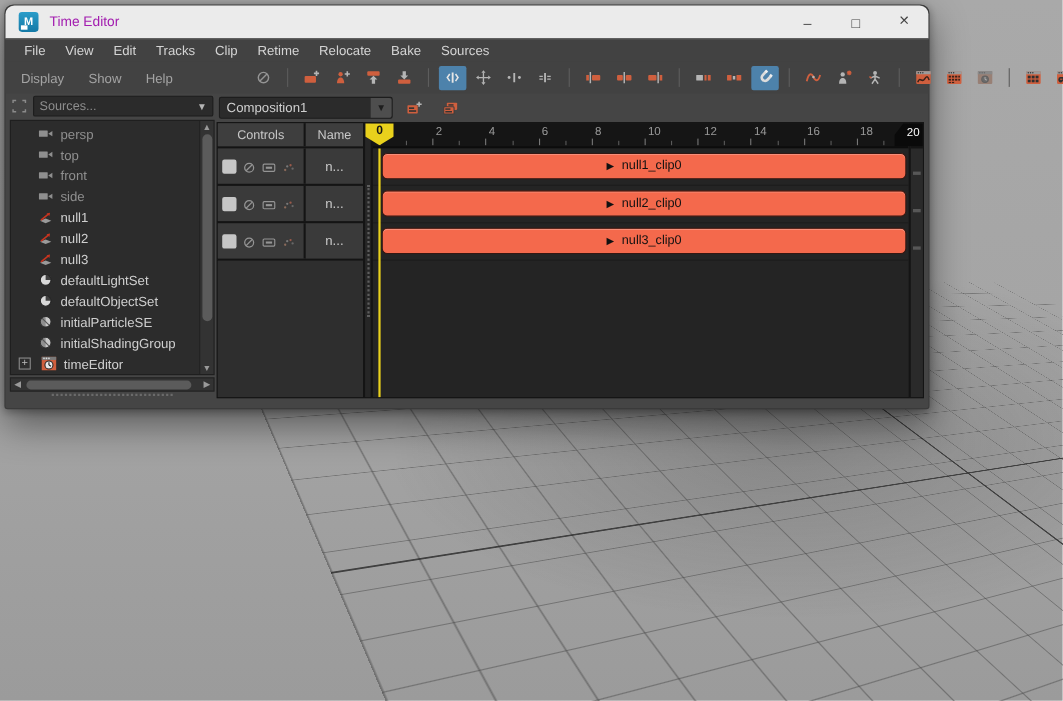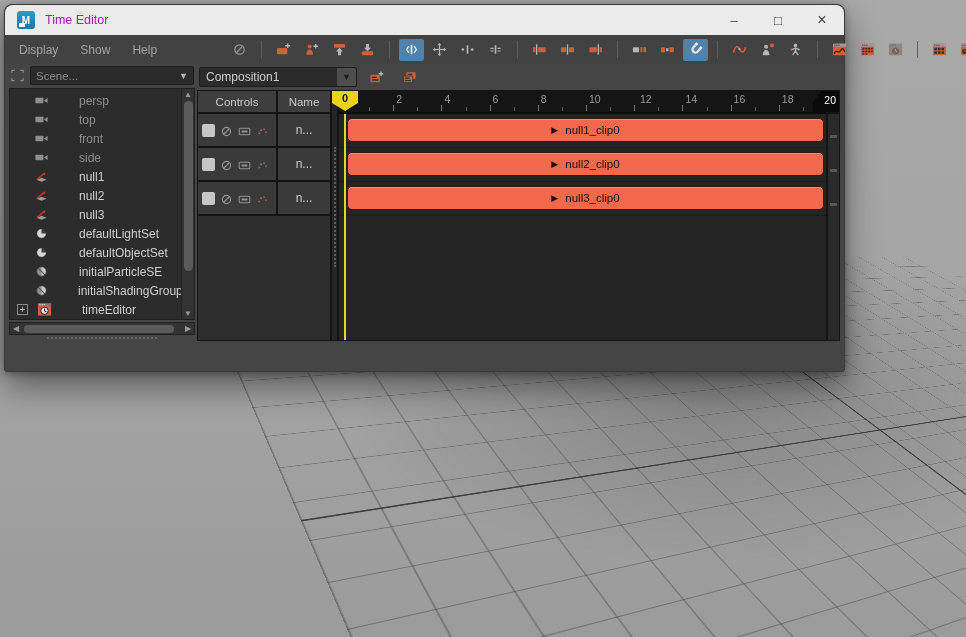--- a/index.html
+++ b/index.html
@@ -45,21 +45,21 @@
 
   
   .left-panel { width:186px; display:flex; flex-direction:column; margin-right:2px; }
   .search-row { height:25px; display:flex; align-items:center; gap:4px; padding:2px 1px 3px 1px; }
   .search-field { flex:1; height:19px; background:#2b2b2b; border:1px solid #1d1d1d; border-radius:2px; display:flex; align-items:center; padding:0 5px; }
   .search-field .ph { color:#8e8e8e; font-size:11.5px; flex:1; }
   .search-field .arr { color:#b5b5b5; font-size:9px; }
   .tree-wrap { flex:1; display:flex; border:1px solid #1f1f1f; background:#2c2c2c; }
   .tree { flex:1; padding-top:2px; overflow:hidden; }
   .tree-row { height:19px; display:flex; align-items:center; padding-left:24px; gap:5px; }
-  .tree-row .lbl { font-size:12px; color:#cfcfcf; white-space:nowrap;margin-left:24px; }
+  .tree-row .lbl { font-size:12px; color:#cfcfcf; white-space:nowrap; }
   .tree-row.dim .lbl { color:#8f8f8f; }
   .tree-row .exp { width:11px; height:11px; border:1px solid #8a8a8a; background:#2d2d2d; color:#bbb; font-size:10px; line-height:9px; text-align:center; margin-left:-17px; margin-right:4px; }
   .tree-row .ico { width:16px; height:16px; display:flex; }
   .vscroll { width:13px; background:#333; border-left:1px solid #222; display:flex; flex-direction:column; align-items:center; }
   .vscroll .ar { color:#9a9a9a; font-size:8px; height:11px; line-height:11px; }
   .vscroll .thumb { width:9px; flex:0 0 170px; background:#5b5b5b; border-radius:5px; margin:1px 0; }
   .vscroll .space { flex:1; }
   .hscroll { height:13px; margin-top:2px; background:#333; border:1px solid #222; display:flex; align-items:center; }
   .hscroll .ar { color:#9a9a9a; font-size:8px; width:12px; text-align:center; }
   .hscroll .track { flex:1; height:100%; position:relative; }
@@ -125,20 +125,31 @@
   <div class="titlebar">
     <div class="app-icon">M</div>
     <div class="title-text">Time Editor</div>
     <div class="win-btns">
         <div class="win-btn">–</div>
         <div class="win-btn">□</div>
         <div class="win-btn" style="font-size: 16px;">×</div>
       </div>
   </div>
 
+  <div class="menubar1">
+      <div class="menu-item">File</div>
+      <div class="menu-item">View</div>
+      <div class="menu-item">Edit</div>
+      <div class="menu-item">Tracks</div>
+      <div class="menu-item">Clip</div>
+      <div class="menu-item">Retime</div>
+      <div class="menu-item">Relocate</div>
+      <div class="menu-item">Bake</div>
+      <div class="menu-item">Sources</div>
+    </div>
 
   <div class="menubar2">
     <div id="menus2" style="display:flex;">
         <div class="menu2-item">Display</div>
         <div class="menu2-item">Show</div>
         <div class="menu2-item">Help</div>
       </div>
     <div class="toolbar">
         <div class="tb-btn">
           <span style="display: flex;">
@@ -391,21 +402,21 @@
   <div class="content">
 
     <div class="left-panel">
       <div class="search-row">
         <span class="ico" style="width:16px;height:16px;display:flex;" id="searchSelIcon">
             <svg viewBox="0 0 16 16" width="15" height="15">
               <path d="M2 5 V2.5 H5 M11 2.5 H14 V5 M14 11 V13.5 H11 M5 13.5 H2 V11" fill="none" stroke="#8a8a8a" stroke-width="1.4"></path>
             </svg>
           </span>
         <div class="search-field">
-          <span class="ph">Scene...</span>
+          <span class="ph">Sources...</span>
           <span class="arr">▼</span>
         </div>
       </div>
       <div class="tree-wrap">
         <div class="tree" id="tree">
             <div class="tree-row dim">
               <span class="ico">
                 <svg viewBox="0 0 16 16" width="15" height="15">
                   <rect x="1.5" y="5" width="8.5" height="6" rx="0.5" fill="#8f8f8f"></rect>
                   <path d="M10.5 8 l4 -2.6 v5.2 z" fill="#8f8f8f"></path>

